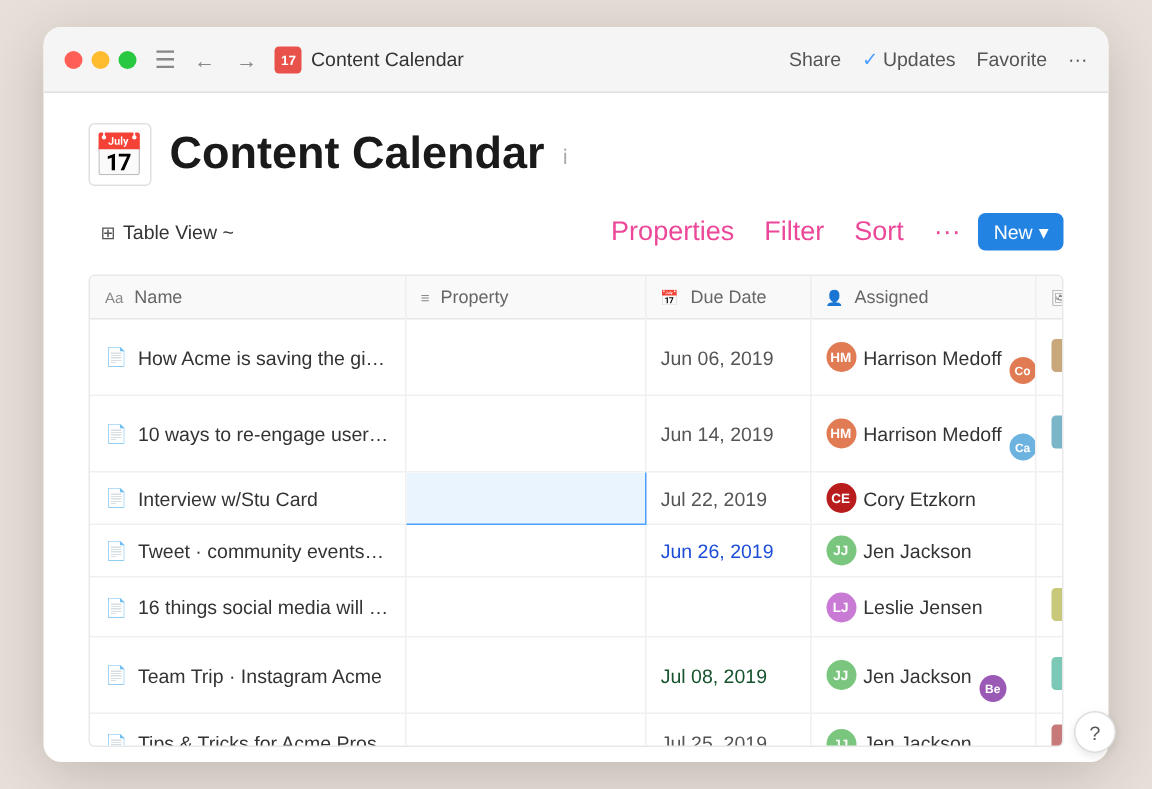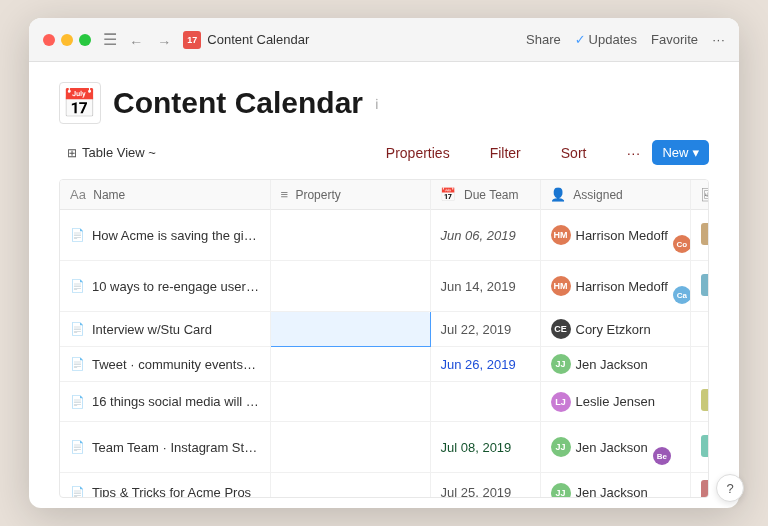--- a/index.html
+++ b/index.html
@@ -157,26 +157,25 @@
       cursor: pointer;
       border: none;
       background: transparent;
     }
     .view-icon {
       font-size: 12px;
       color: #555;
     }
     .toolbar-spacer { flex: 1; }
     .toolbar-action {
-      font-size: 14px;
-      color: #7f1d1d;
+      font-size: 18px;
+      color: #ec4899;
       padding: 4px 8px;
       cursor: pointer;
       border-radius: 4px;
-      margin-left: 20px;
     }
     .new-btn {
       background: #2383e2;
       color: white;
       border: none;
       border-radius: 5px;
       font-size: 13px;
       padding: 5px 10px;
       cursor: pointer;
       display: flex;
@@ -290,21 +289,21 @@
       background: #fff;
       border: 1px solid #ddd;
       display: flex;
       align-items: center;
       justify-content: center;
       font-size: 13px;
       color: #555;
       cursor: pointer;
       box-shadow: 0 2px 6px rgba(0,0,0,0.1);
     }
-    .th-icon { margin-right: 4px; font-size: 13px; color: #888; }
+    .th-icon { margin-right: 4px; font-size: 10px; color: #888; }
     .collab-avatars {
       display: flex;
       gap: 2px;
       margin-top: 18px;
     }
     .collab-av {
       width: 18px;
       height: 18px;
       border-radius: 50%;
       font-size: 8px;
@@ -375,42 +374,42 @@
             <th class="col-name">
               <span class="th-icon">Aa</span>
               <span>Name</span>
             </th>
             <th class="col-property">
               <span class="th-icon">≡</span>
               <span>Property</span>
             </th>
             <th class="col-due">
               <span class="th-icon">📅</span>
-              <span>Due Team</span>
+              <span>Due Date</span>
             </th>
             <th class="col-assigned">
               <span class="th-icon">👤</span>
               <span>Assigned</span>
             </th>
             <th class="col-asset">
               <span class="th-icon">🖼</span>
               
             </th>
           </tr>
         </thead>
         <tbody id="table-body">
         <tr>
               <td class="col-name">
                 <div class="name-cell">
                   <span class="doc-icon">📄</span>
                   <span class="name-text">How Acme is saving the giant iguana</span>
                 </div>
               </td>
               <td class="col-property"></td>
-              <td class="col-due" style="color: rgb(85, 85, 85); font-style: italic;">Jun 06, 2019</td>
+              <td class="col-due" style="color: rgb(85, 85, 85);">Jun 06, 2019</td>
               <td class="col-assigned">
                 <div class="assigned-cell">
                   <span class="avatar" style="background:#e07b54">HM</span>
                   <span>Harrison Medoff</span>
                   <div class="collab-avatars">
                     <span class="collab-av" style="background:#e07b54">Co</span>
                   </div>
                 </div>
               </td>
               <td class="col-asset"><span class="asset-placeholder" style="background:#c8a87a"></span></td>
@@ -439,21 +438,21 @@
               <td class="col-name">
                 <div class="name-cell">
                   <span class="doc-icon">📄</span>
                   <span class="name-text">Interview w/Stu Card</span>
                 </div>
               </td>
               <td class="col-property property-cell-highlight"></td>
               <td class="col-due" style="color: rgb(85, 85, 85);">Jul 22, 2019</td>
               <td class="col-assigned">
                 <div class="assigned-cell">
-                  <span class="avatar" style="background:#404040">CE</span>
+                  <span class="avatar" style="background:#b91c1c">CE</span>
                   <span>Cory Etzkorn</span>
                   <div class="collab-avatars"></div>
                 </div>
               </td>
               <td class="col-asset"></td>
             </tr>
             <tr>
               <td class="col-name">
                 <div class="name-cell">
                   <span class="doc-icon">📄</span>
@@ -486,21 +485,21 @@
                   <span>Leslie Jensen</span>
                   <div class="collab-avatars"></div>
                 </div>
               </td>
               <td class="col-asset"><span class="asset-placeholder" style="background:#c8c87a"></span></td>
             </tr>
             <tr>
               <td class="col-name">
                 <div class="name-cell">
                   <span class="doc-icon">📄</span>
-                  <span class="name-text">Team Team · Instagram Story</span>
+                  <span class="name-text">Team Trip · Instagram Acme</span>
                 </div>
               </td>
               <td class="col-property"></td>
               <td class="col-due" style="color: #14532d;">Jul 08, 2019</td>
               <td class="col-assigned">
                 <div class="assigned-cell">
                   <span class="avatar" style="background:#7bc67e">JJ</span>
                   <span>Jen Jackson</span>
                   <div class="collab-avatars">
                     <span class="collab-av" style="background:#9b59b6">Be</span>

